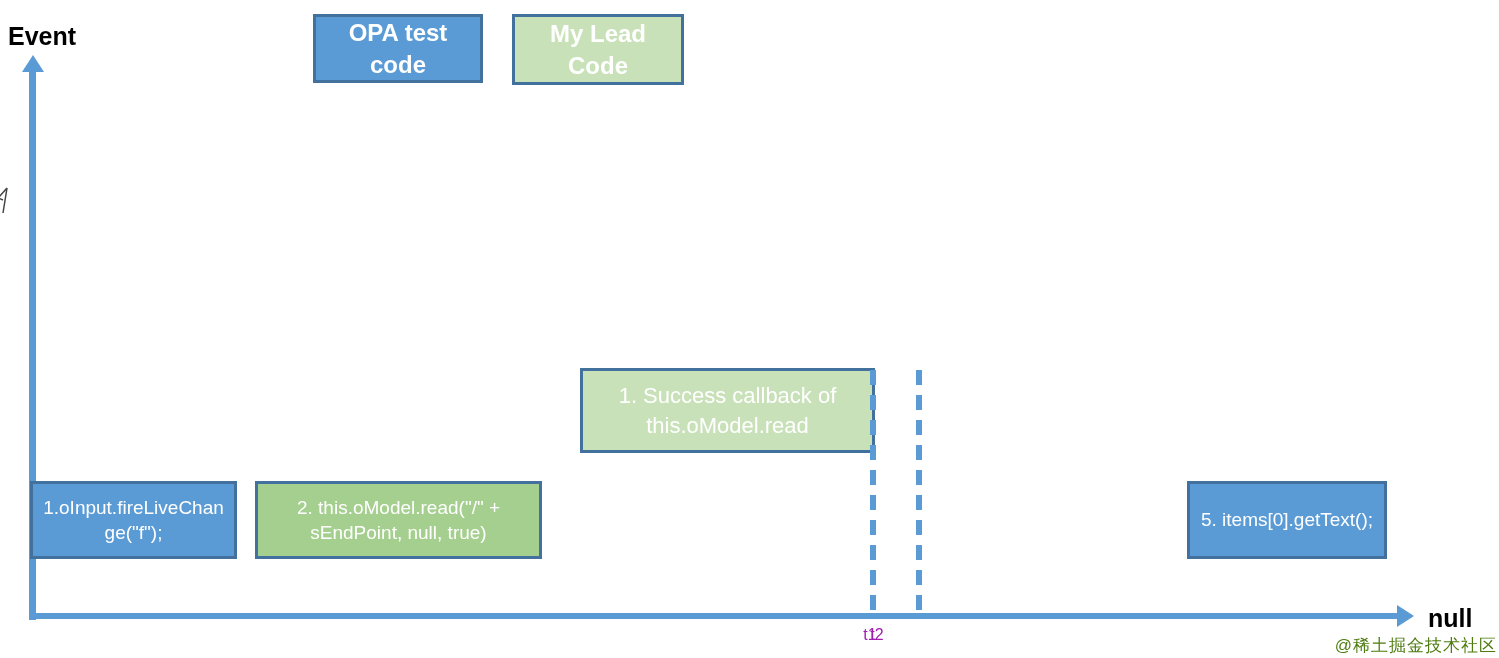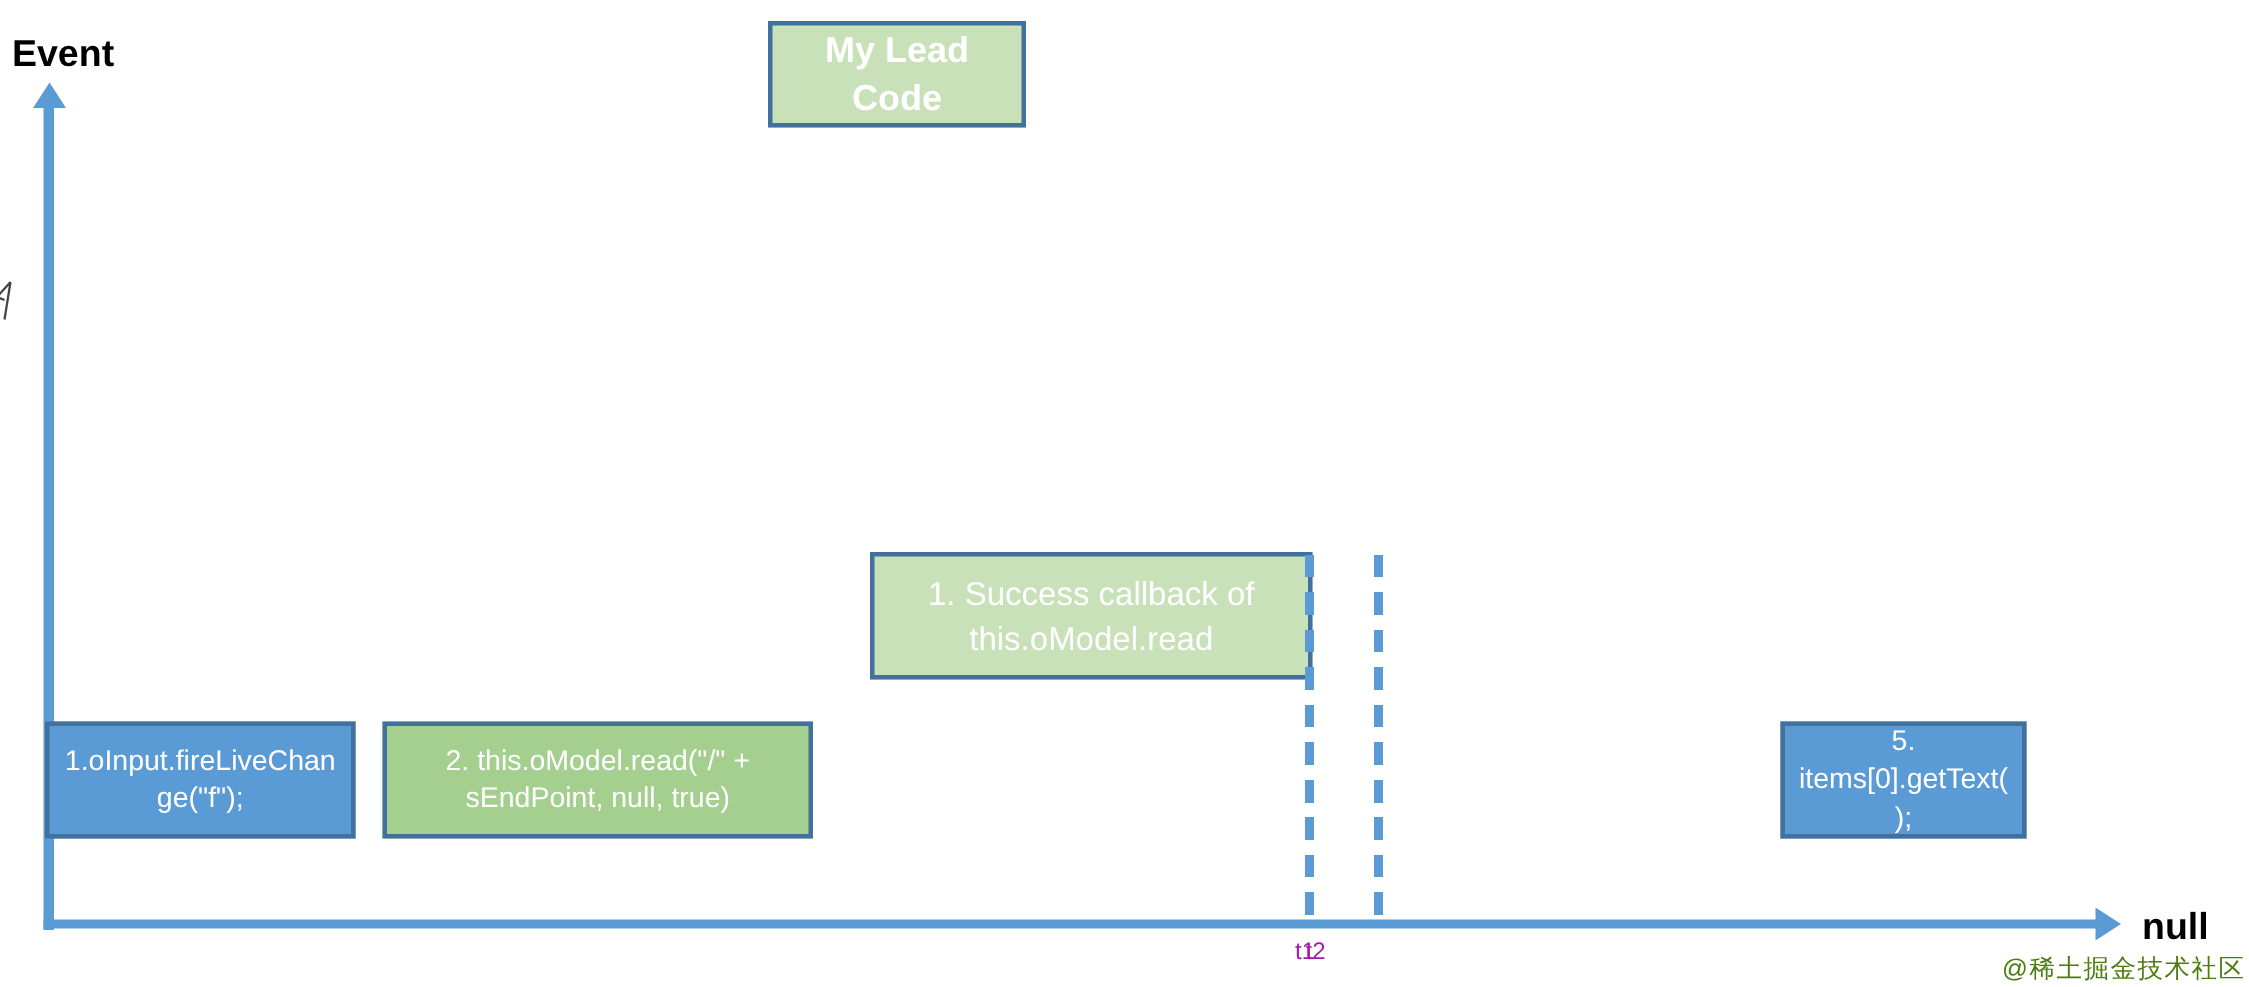--- a/index.html
+++ b/index.html
@@ -73,21 +73,21 @@
   .green { background: #A4CF8E; }
   .green-light { background: #C9E1B9; }
 
   #legend-opa  { left: 313px; top: 14px; width: 170px; height: 69px; font-size: 24px; font-weight: bold; padding: 0 4px; }
   #legend-lead { left: 512px; top: 14px; width: 172px; height: 71px; font-size: 24px; font-weight: bold; padding: 4px 4px; }
 
   #event-box-1 { left: 30px;  top: 481px; width: 207px; height: 78px; font-size: 19px; padding: 0 6px; }
   #event-box-2 { left: 255px; top: 481px; width: 287px; height: 78px; font-size: 19px; padding: 0 6px; }
   #event-box-3 { left: 580px; top: 368px; width: 295px; height: 85px; font-size: 22px; padding: 0 6px; }
   #event-box-4 { left: 918px; top: 481px; width: 252px; height: 78px; font-size: 19px; padding: 0 4px; }
-  #event-box-5 { left: 1187px; top: 481px; width: 164px; height: 78px; font-size: 19px; padding: 0 8px; }
+  #event-box-5 { left: 1187px; top: 481px; width: 200px; height: 78px; font-size: 19px; padding: 0 8px; }
 
   
   .dash-line {
     position: absolute;
     top: 370px;
     width: 6px;
     height: 244px;
     background: repeating-linear-gradient(
       to bottom,
       #5B9BD5 0px, #5B9BD5 15px,
@@ -138,20 +138,23 @@
   <div id="y-axis-line"></div>
   <div id="x-axis-line"></div>
   <div id="x-axis-arrow"></div>
 
   <div id="cursor-artifact">
     <svg width="12" height="30" viewBox="0 0 12 30">
       <path d="M10 2 L1 12 M10 2 L6 27 M1 12 L6 14" stroke="#444444" stroke-width="1.5" fill="none"></path>
     </svg>
   </div>
 
+  <div id="legend-opa" class="box blue">
+    <div class="txt">OPA test code</div>
+  </div>
   <div id="legend-lead" class="box green-light">
     <div class="txt">My Lead Code</div>
   </div>
 
   <div id="event-box-1" class="box blue">
     <div class="txt">1.oInput.fireLiveChange("f");</div>
   </div>
   <div id="event-box-2" class="box green">
     <div class="txt">2. this.oModel.read("/" + sEndPoint, null, true)</div>
   </div>

